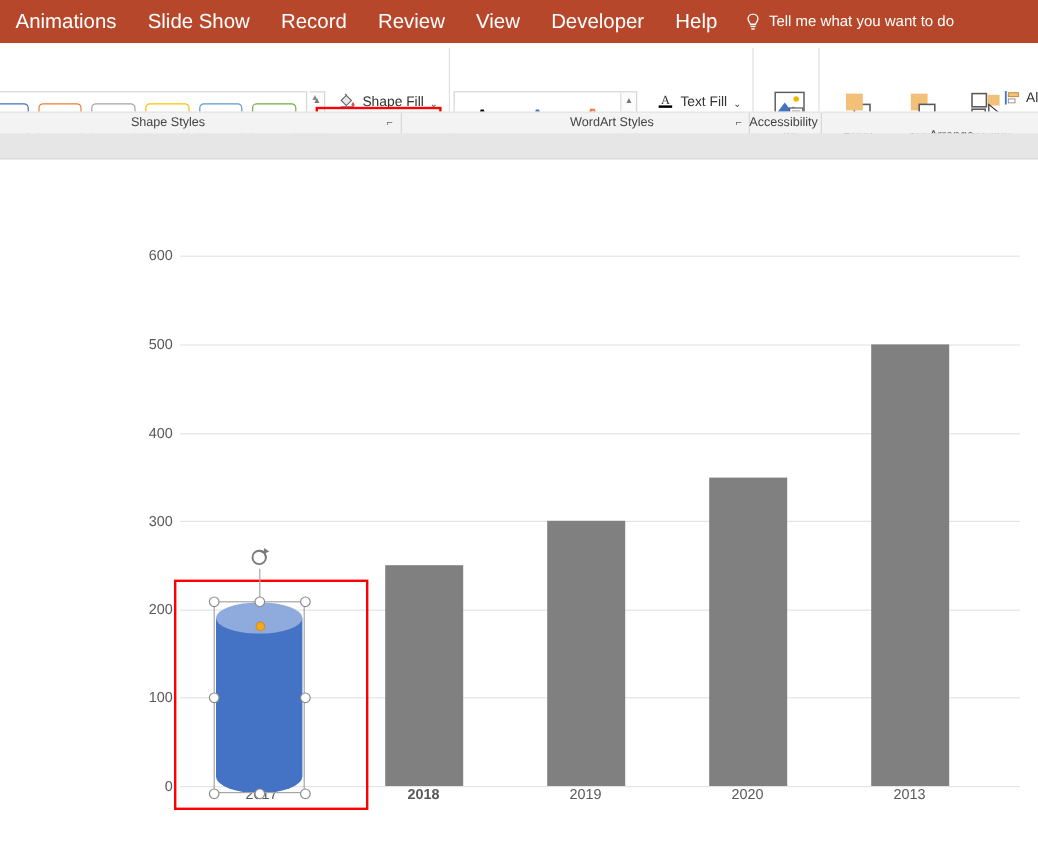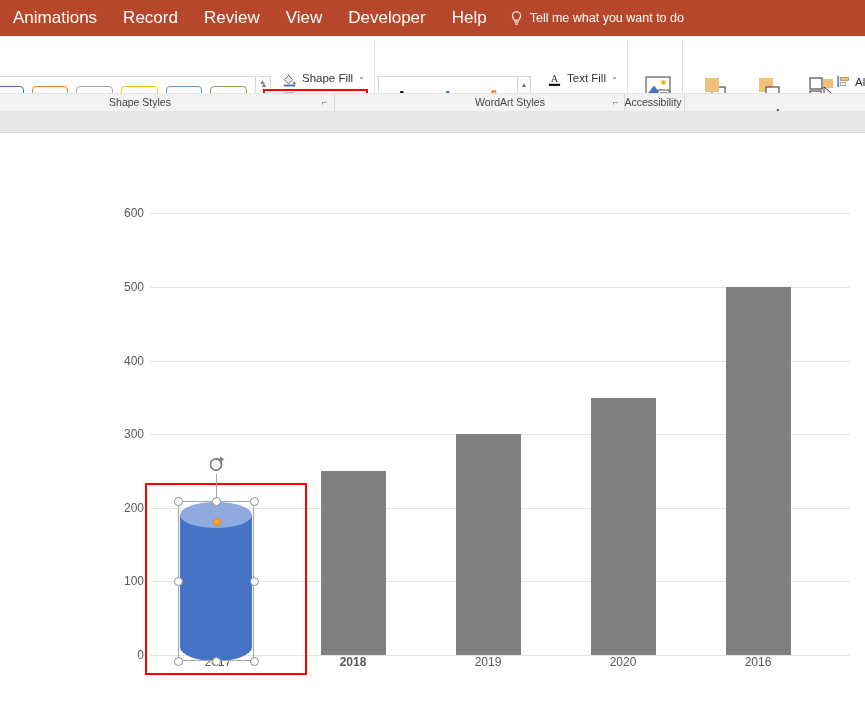--- a/index.html
+++ b/index.html
@@ -86,23 +86,23 @@
     display: flex; flex-direction: column;
   }
   .gal-scroll div {
     flex: 1; display: flex; align-items: center; justify-content: center;
     font-size: 7px; color: #777; cursor: pointer;
   }
 
   
   .cmdlist { position: absolute; left: 272px; top: 36px; width: 100px; }
   .cmdrow {
-    display: flex; align-items: flex-start; gap: 5px;
-    height: 19px; padding: 0 10px; cursor: pointer;
-    font-size: 11.5px; color: #333; white-space: nowrap;
+    display: flex; align-items: flex-end; gap: 5px;
+    height: 19px; padding: 0 0; cursor: pointer;
+    font-size: 11.5px; color: #333; white-space: nowrap; margin-left: 10px;
   }
   .cmdrow .caret { font-size: 8px; color: #555; }
   .ico { width: 15px; height: 15px; flex: 0 0 auto; }
 
   .redbox-outline {
     position: absolute; left: 263px; top: 53px;
     width: 105px; height: 21px;
     border: 2px solid #ff0000; pointer-events: none;
   }
 
@@ -184,20 +184,21 @@
     position: absolute; width: 1px; background: #a6a6a6; z-index: 10;
   }
 </style>
 </head>
 <body>
 
 <div id="app">
 
   <div class="tabstrip">
     <div class="tab">Animations</div>
+    <div class="tab">Slide Show</div>
     <div class="tab">Record</div>
     <div class="tab">Review</div>
     <div class="tab">View</div>
     <div class="tab">Developer</div>
     <div class="tab">Help</div>
     <div class="tellme">
       <svg class="bulb" viewBox="0 0 13 15">
         <path d="M6.5 0.7c-2.3 0-4.1 1.8-4.1 4 0 1.5 0.8 2.5 1.4 3.3 0.4 0.5 0.6 0.8 0.6 1.2h4.2c0-0.4 0.2-0.7 0.6-1.2 0.6-0.8 1.4-1.8 1.4-3.3 0-2.2-1.8-4-4.1-4z" fill="none" stroke="#ffffff" stroke-width="1.1"></path>
         <rect x="4.4" y="10.4" width="4.2" height="1.2" fill="#ffffff"></rect>
         <rect x="5.1" y="12.5" width="2.8" height="1.2" fill="#ffffff"></rect>
@@ -410,21 +411,21 @@
 
     <div class="bar" style="left:321px;top:338px;width:65px;height:184px;"></div>
     <div class="bar" style="left:456px;top:301px;width:65px;height:221px;"></div>
     <div class="bar" style="left:591px;top:265px;width:65px;height:257px;"></div>
     <div class="bar" style="left:726px;top:154px;width:65px;height:368px;"></div>
 
     <div class="xlab" style="left:178px;">2017</div>
     <div class="xlab" style="left:313px;font-weight:bold;">2018</div>
     <div class="xlab" style="left:448px;">2019</div>
     <div class="xlab" style="left:583px;">2020</div>
-    <div class="xlab" style="left:718px;">2016</div>
+    <div class="xlab" style="left:718px;">2013</div>
 
     <svg class="cyl" style="left:178px;top:368px;width:76px;height:160px;" viewBox="0 0 76 160">
       <path d="M2 14 L2 146 a36 14 0 0 0 72 0 L74 14 Z" fill="#4472c4"></path>
       <ellipse cx="38" cy="14" rx="36" ry="13" fill="#8faadc"></ellipse>
     </svg>
 
     <div class="selbox" style="left:178px;top:368px;width:76px;height:160px;"></div>
 
     <div class="rotstem" style="left:216px;top:341px;height:27px;"></div>
     <svg style="position:absolute;left:208px;top:322px;width:18px;height:18px;z-index:12;" viewBox="0 0 18 18">

